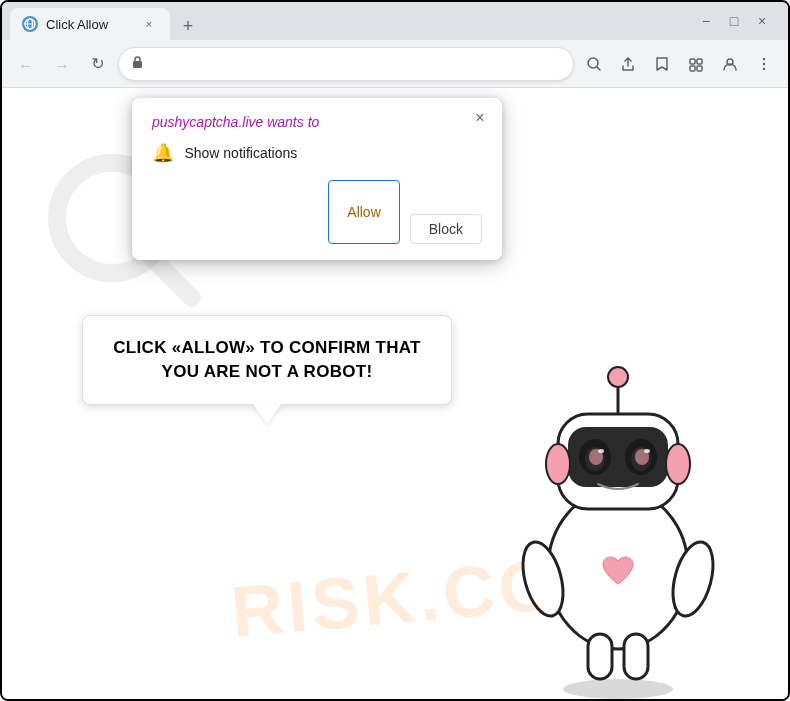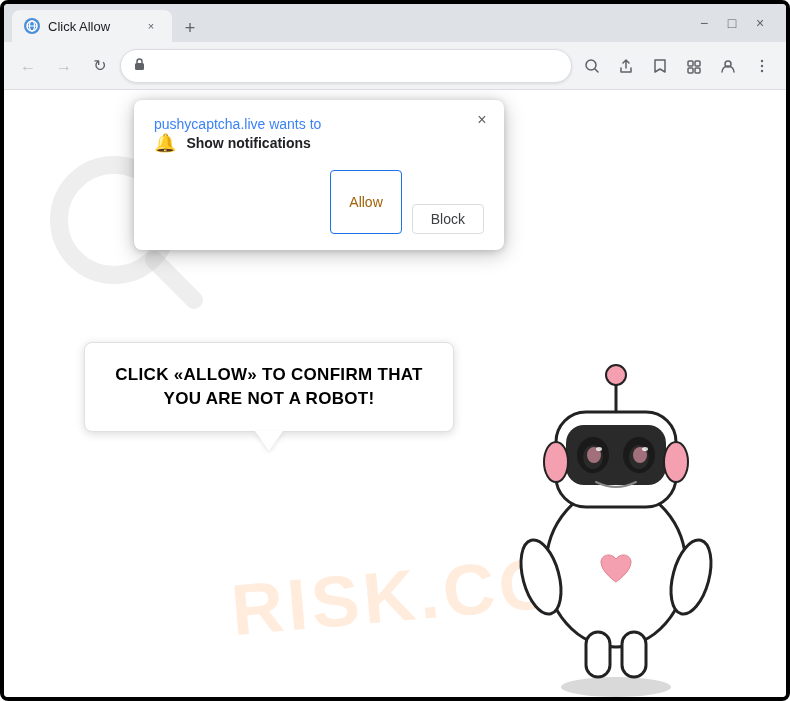--- a/index.html
+++ b/index.html
@@ -8,21 +8,21 @@
       height: 701px;
       background: #fff;
       font-family: 'Segoe UI', Arial, sans-serif;
       overflow: hidden;
     }
 
     
     .browser-window {
       width: 790px;
       height: 701px;
-      border: 4px solid #000000;
+      border: 2px solid #000000;
       border-radius: 8px;
       overflow: hidden;
       display: flex;
       flex-direction: column;
       background: #f1f3f4;
     }
 
     
     .title-bar {
       background: #dee1e6;
@@ -256,41 +256,41 @@
       align-items: center;
       justify-content: center;
       color: #5f6368;
       font-size: 16px;
       cursor: pointer;
       border-radius: 50%;
     }
 
     .popup-title {
       font-size: 14px;
-      color: #3b82f6;
-      margin-bottom: 0;
+      color: #a21caf;
+      margin-bottom: 12px;
       padding-right: 24px;
+      font-style: italic;
     }
 
     .popup-notification-row {
       display: flex;
       align-items: center;
       gap: 10px;
       margin-bottom: 16px;
     }
 
     .bell-icon {
       font-size: 18px;
       color: #5f6368;
     }
 
     .notification-text {
       font-size: 14px;
       color: #202124;
-      font-weight: bold;
     }
 
     .popup-buttons {
       display: flex;
       justify-content: flex-end;
       gap: 10px;
     }
 
     .btn-allow {
       padding: 6px 18px;
@@ -311,21 +311,21 @@
       color: #3c4043;
       font-size: 14px;
       cursor: pointer;
       font-family: inherit;
       margin-top: 34px;
     }
 
     
     .speech-bubble {
       position: absolute;
-      top: 252px;
+      top: 227px;
       left: 80px;
       width: 370px;
       background: #fff;
       border-radius: 8px;
       box-shadow: 0 2px 10px rgba(0,0,0,0.15);
       padding: 20px 24px;
       border: 1px solid #e0e0e0;
       text-align: center;
     }
 

